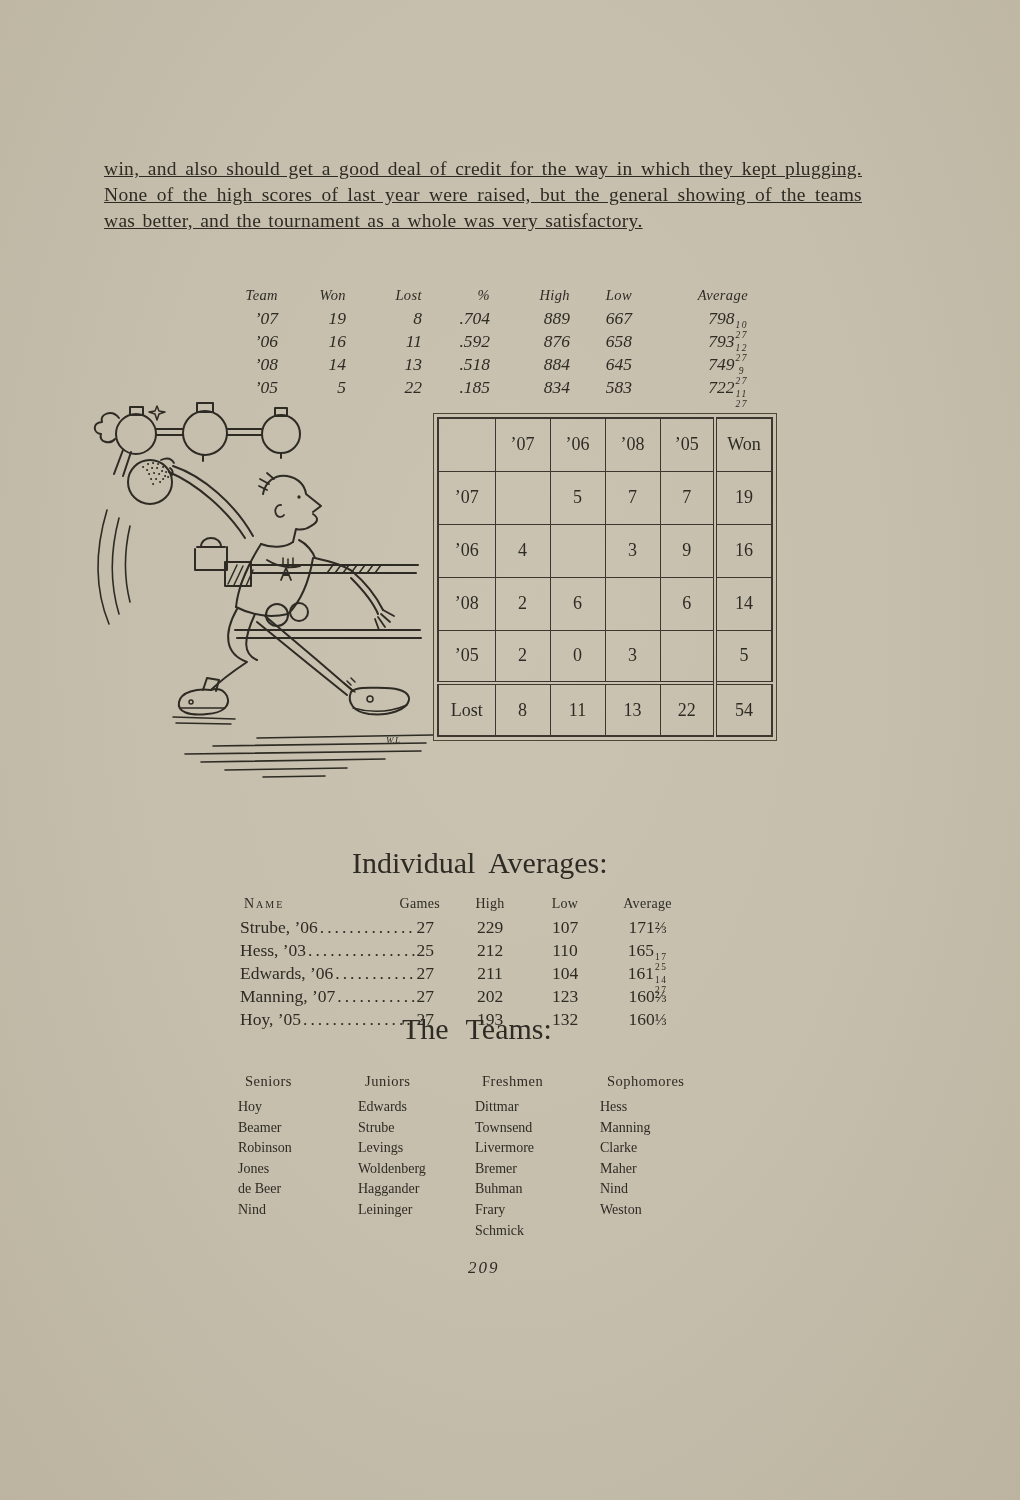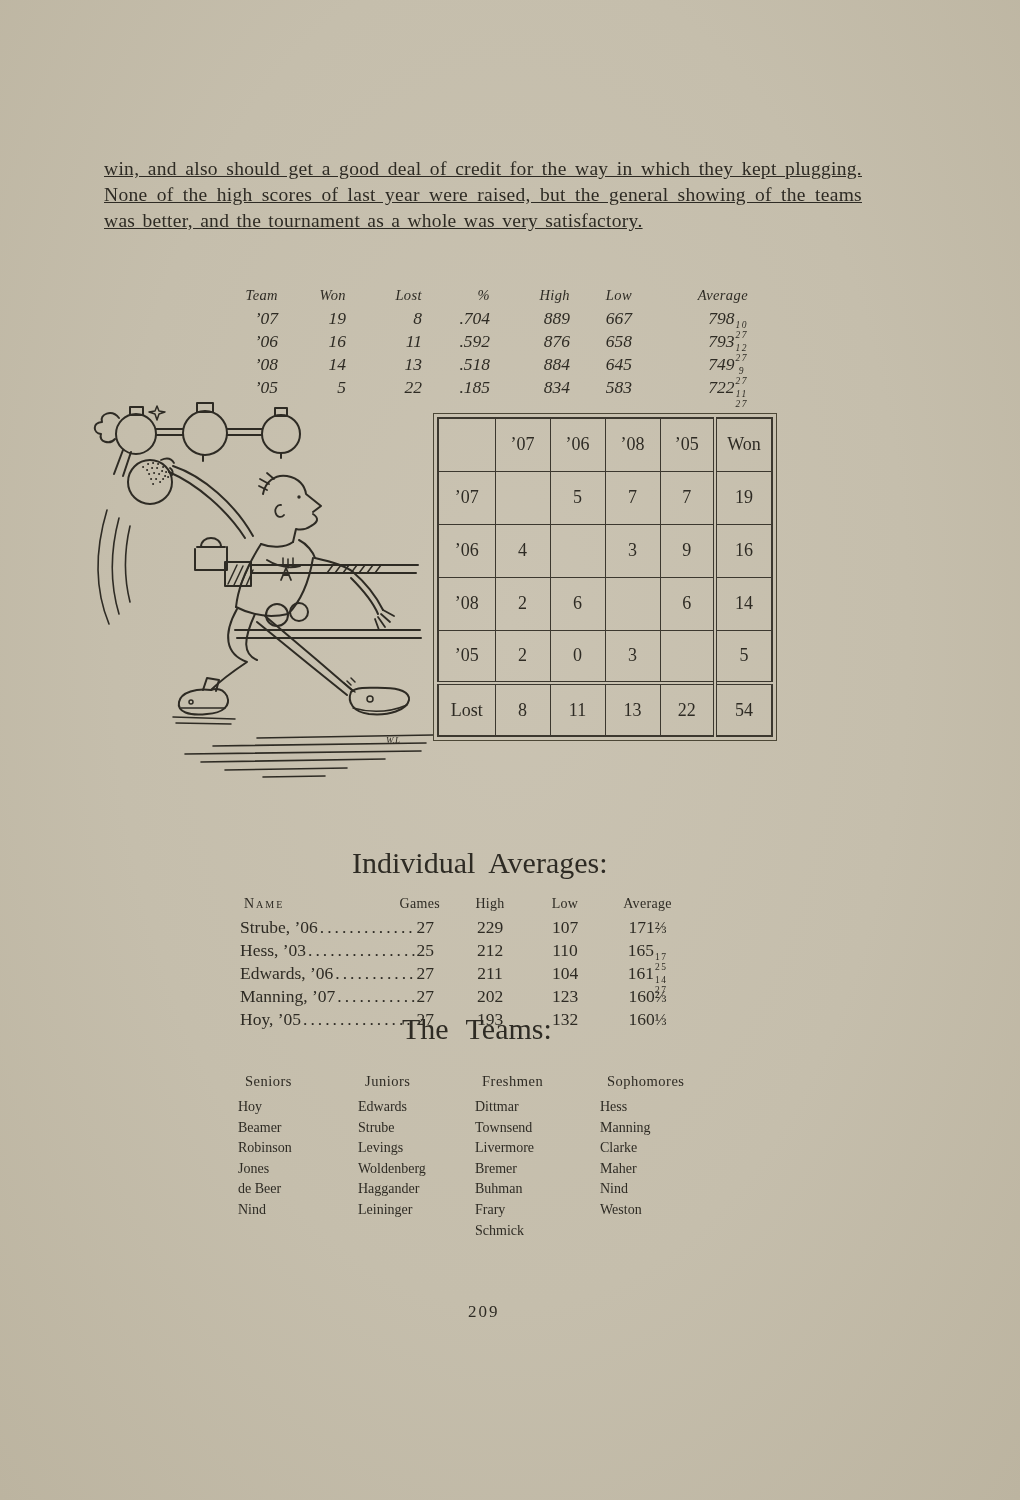--- a/index.html
+++ b/index.html
@@ -67,21 +67,21 @@
   .h-name{font-variant:small-caps;letter-spacing:2px;padding-left:4px;}
   .h-games{margin-right:10px;}
   .spacer{flex:1;}
 
   
   .teams-title{position:absolute;left:396px;top:1006px;font-size:30px;word-spacing:10px;margin:6px;font-weight:normal;}
   .teams{position:absolute;left:238px;top:1066px;display:grid;grid-template-columns:120px 117px 125px 140px;margin-top:7px;}
   .thead{font-size:14.5px;letter-spacing:0.5px;margin:0 0 7px 7px;}
   .member{font-size:14px;line-height:20.6px;}
 
-  .page-number{position:absolute;left:468px;top:1258px;font-size:17px;letter-spacing:2px;margin-top:44px;}
+  .page-number{position:absolute;left:468px;top:1258px;font-size:17px;font-style:italic;letter-spacing:2px;}
 </style>
 </head>
 <body>
 
 <p class="intro">win, and also should get a good deal of credit for the way in which they kept plugging.  None of the high scores of last year were raised, but the general showing of the teams was better, and the tournament as a whole was very satisfactory.</p>
 
 <div class="team-stats">
   <div class="ts-row ts-head">
     <span>Team</span>
     <span>Won</span>

